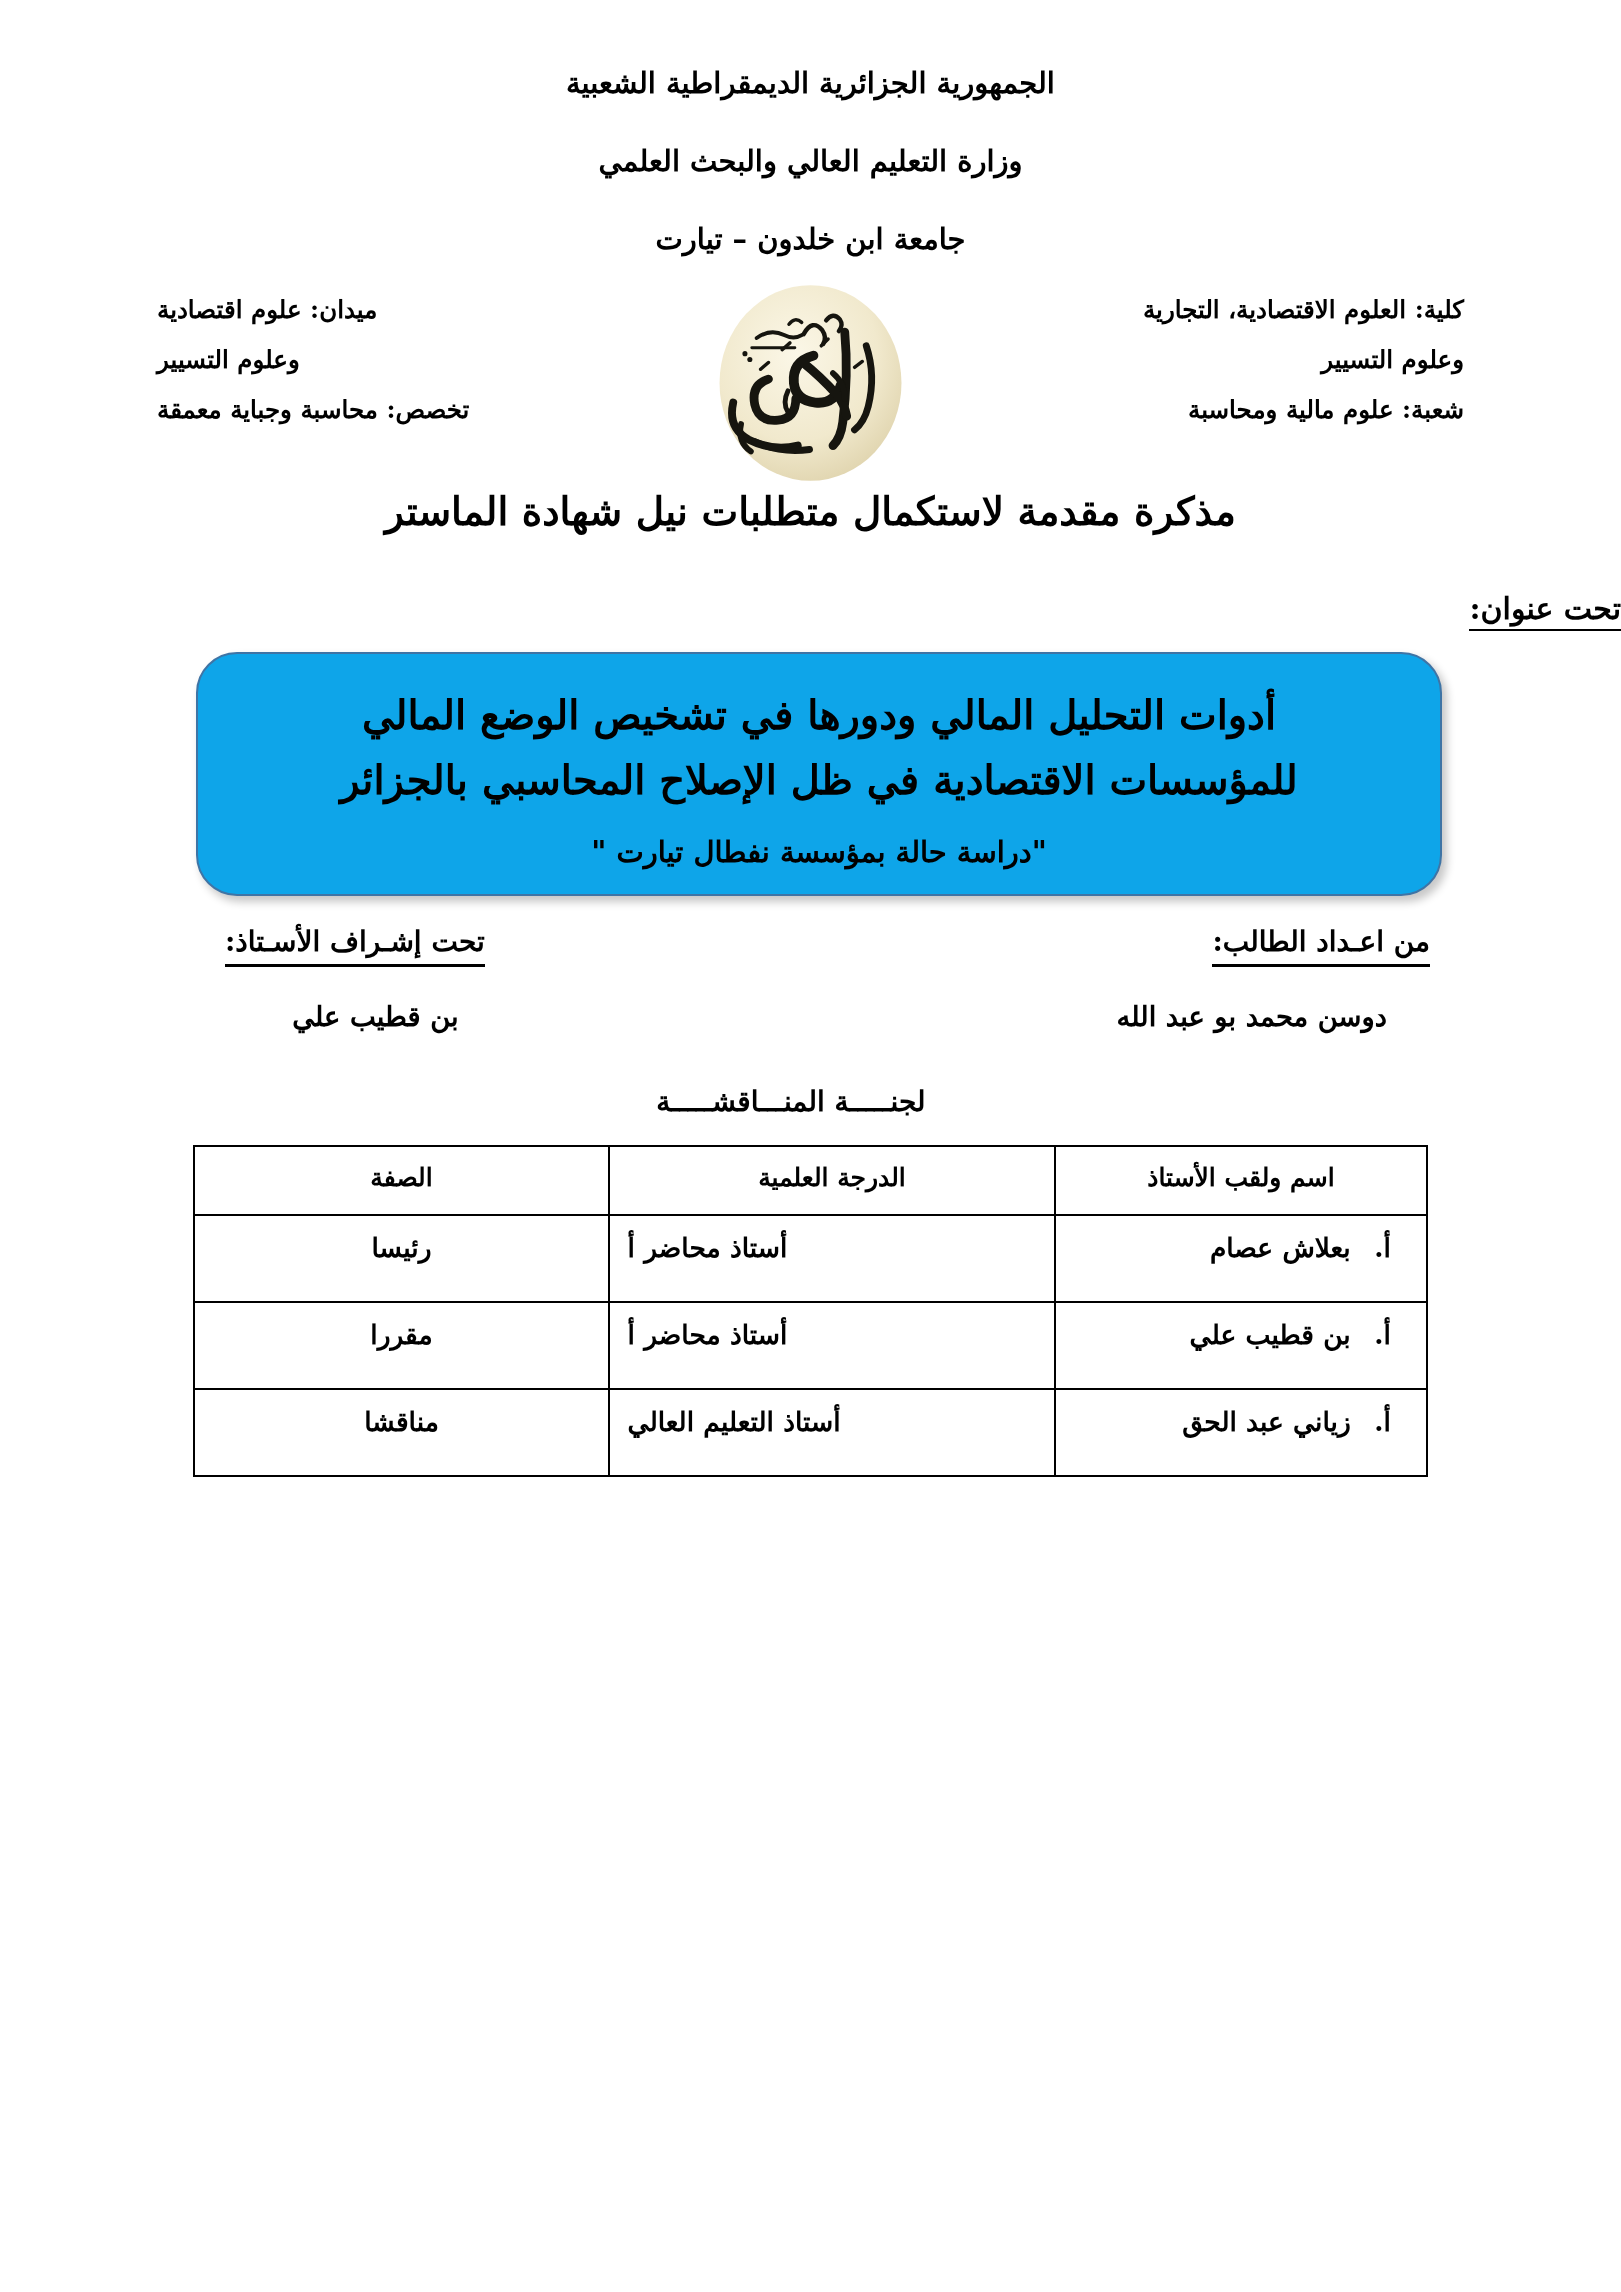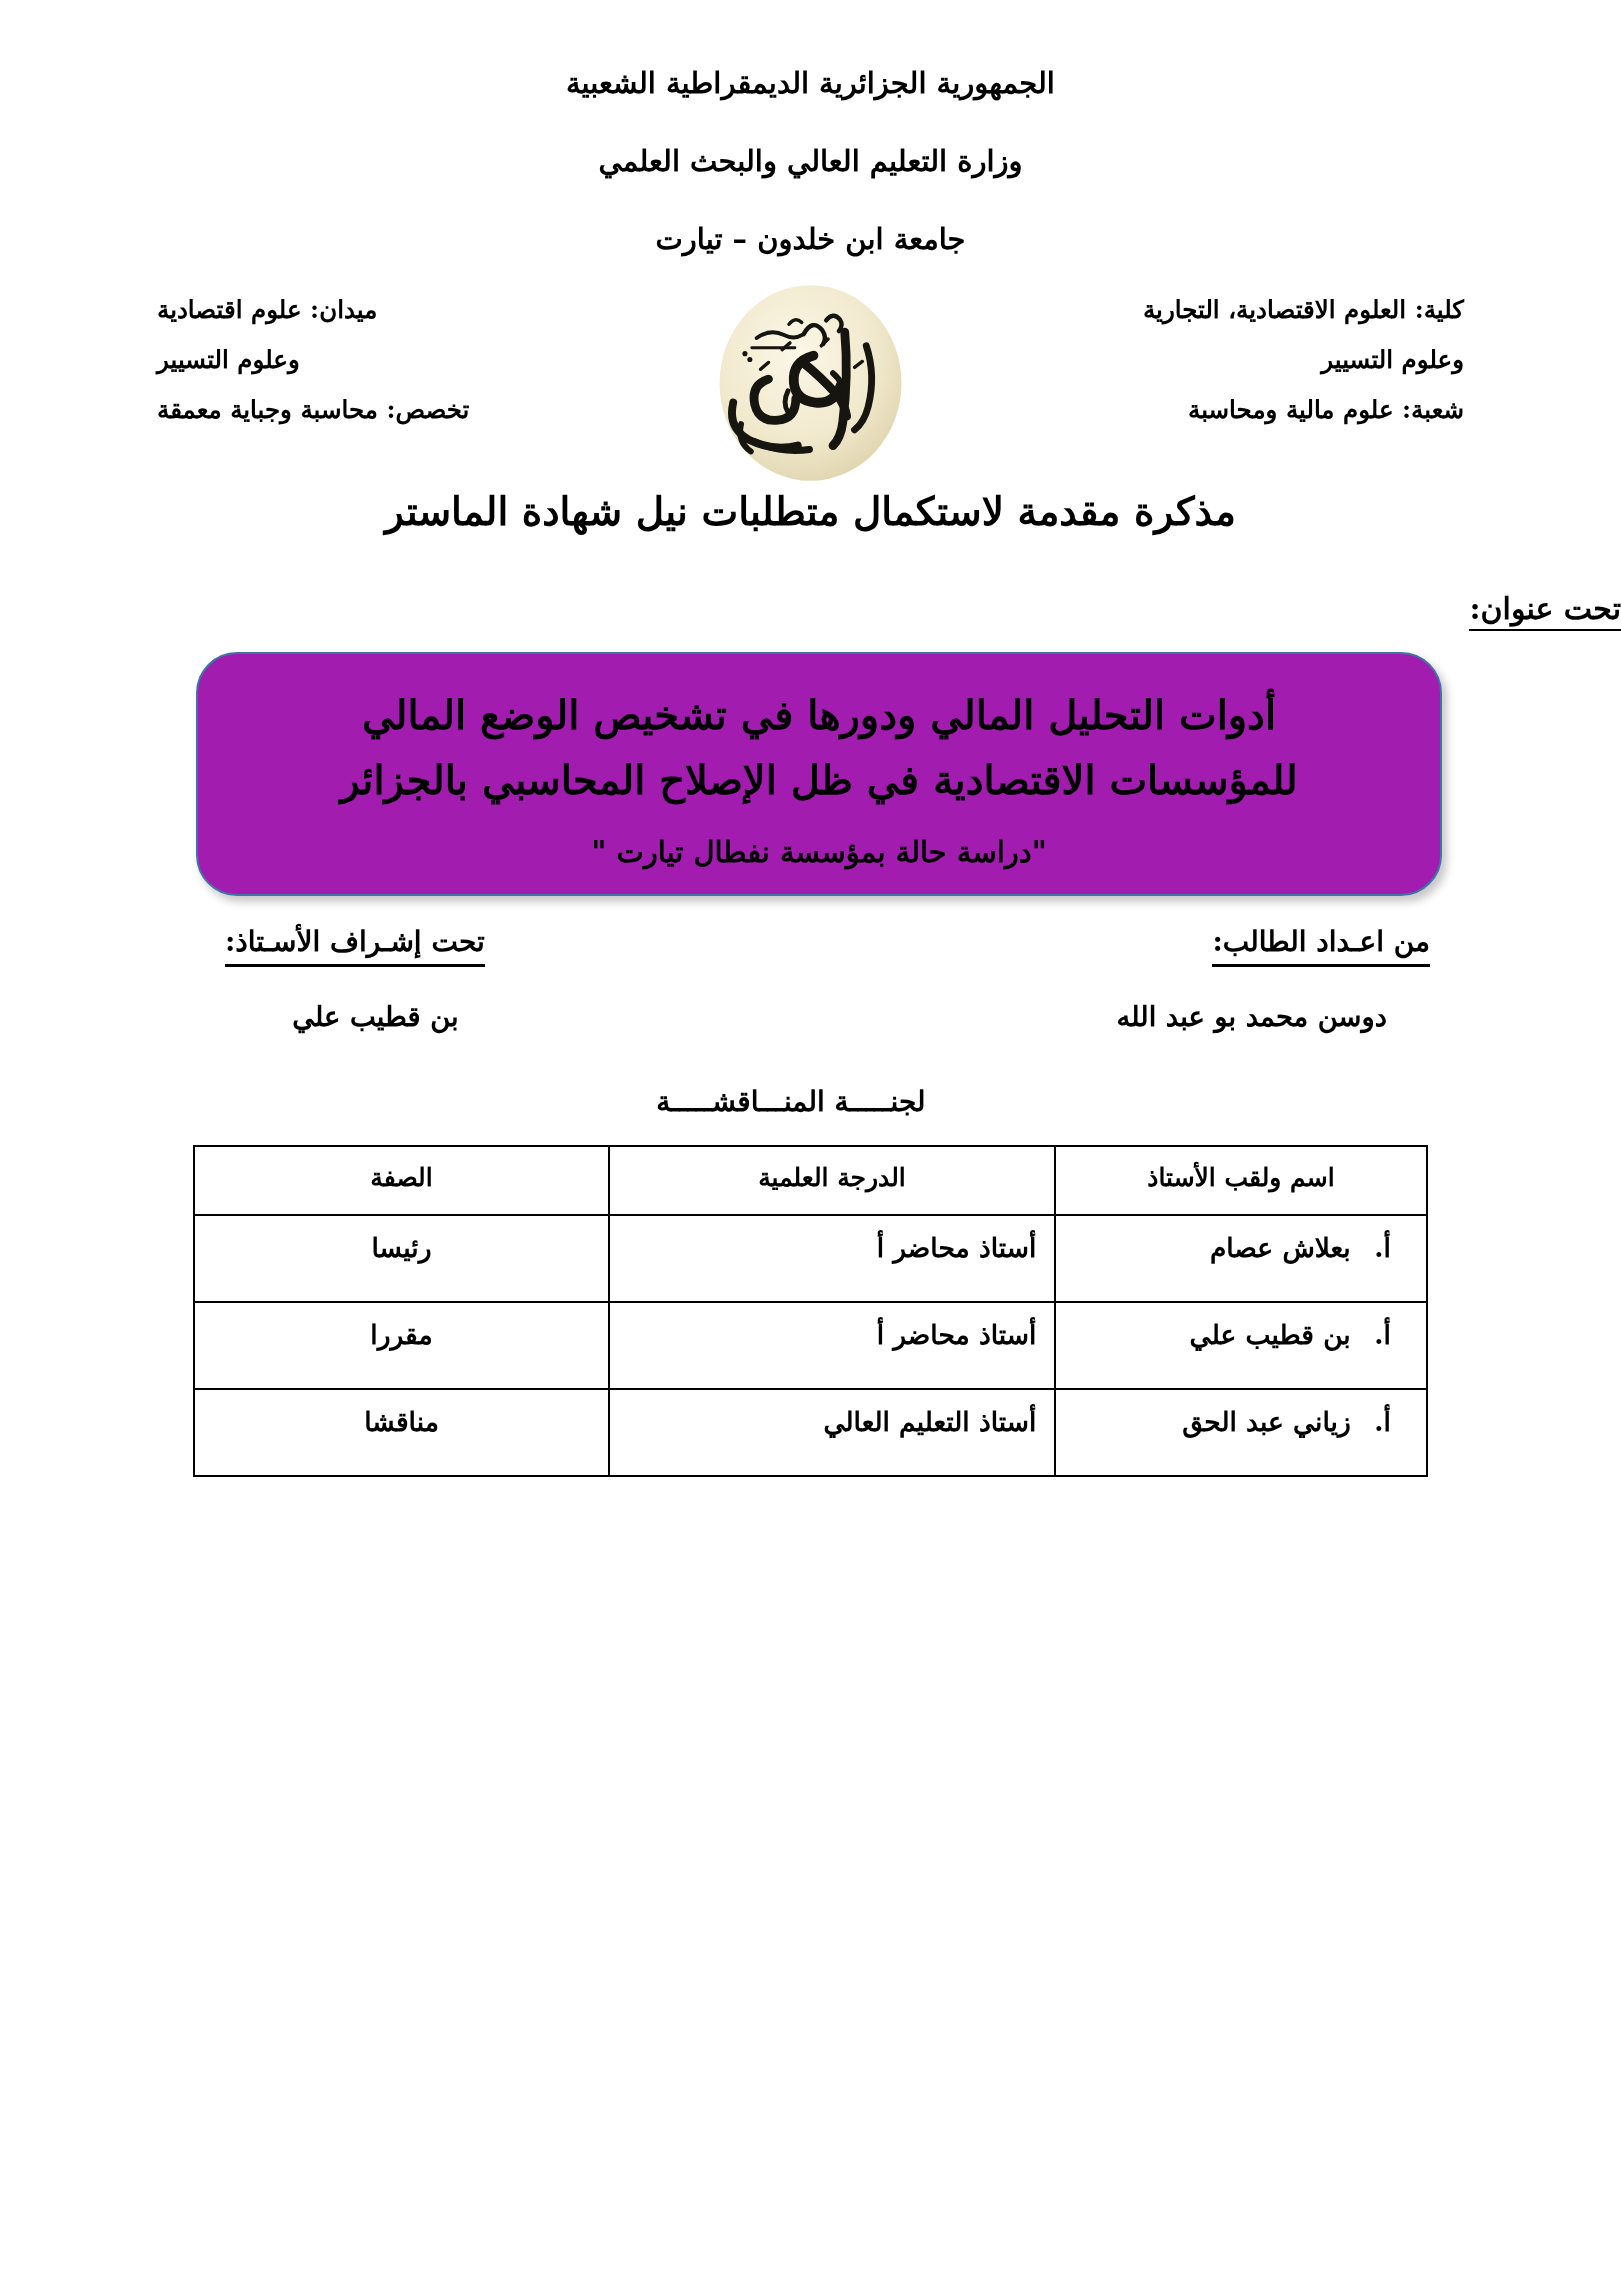--- a/index.html
+++ b/index.html
@@ -92,21 +92,21 @@
     padding-bottom: 2.9px;
   }
 
   
   .title-box {
     margin: 21.6px 179px 0 196px;
     border: 2.9px solid #3f74a5;
     border-radius: 41px;
     padding: 29px 39px 25.5px 39px;
     box-shadow: 4.9px 5.9px 8.8px rgba(0,0,0,0.22);
-    background: #a21caf;
+    background: #0ea5e9;
     text-align: center;
   }
   .title-main {
     font-family: "DejaVu Serif", "Liberation Serif", serif;
     font-weight: 700;
     font-size: 40px;
     line-height: 1.62;
   }
   .title-sub {
     font-family: "DejaVu Serif", "Liberation Serif", serif;
@@ -169,21 +169,21 @@
   .committee-table th {
     font-size: 25px;
     height: 69px;
     text-align: center;
   }
   .committee-table td {
     font-size: 26.5px;
     height: 87px;
   }
   .col-name   { width: 372px; text-align: right; }
-  .col-degree { width: 446px; text-align: right; }
+  .col-degree { width: 446px; text-align: left; }
   .col-role   { width: 415px; text-align: center; }
   .cell-name-inner {
     display: inline-block;
     padding-right: 17.6px;
   }
   .cell-name-prefix { margin-left: 23.5px; }
 
   
   .year {
     text-align: center;

